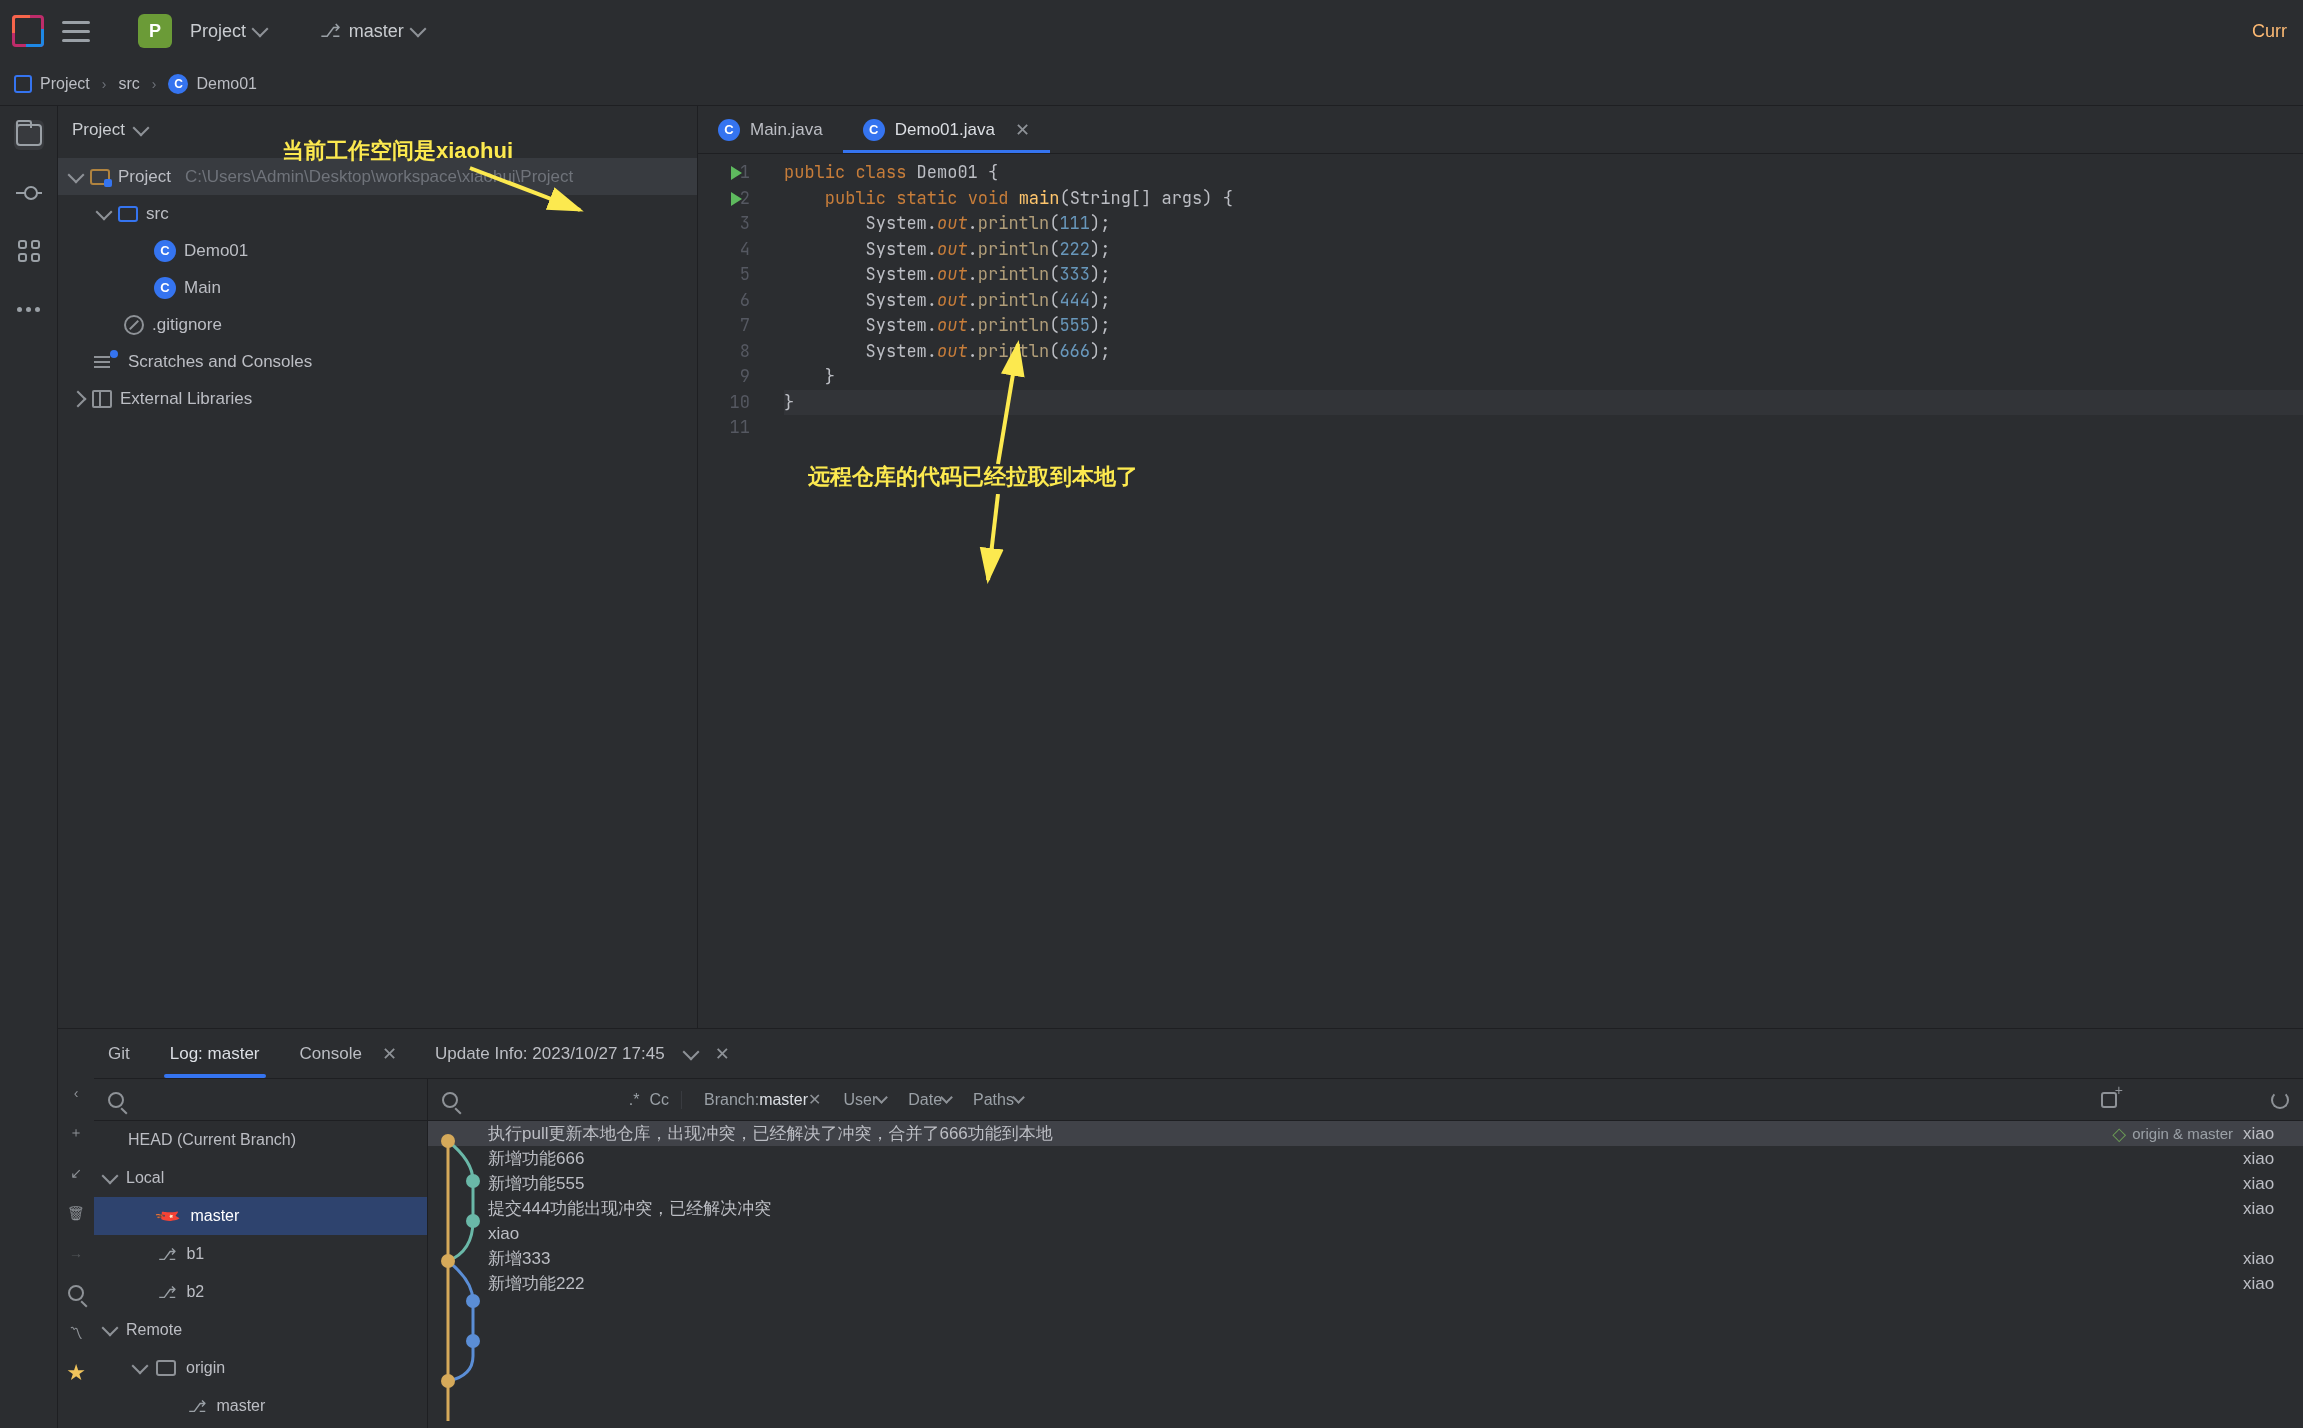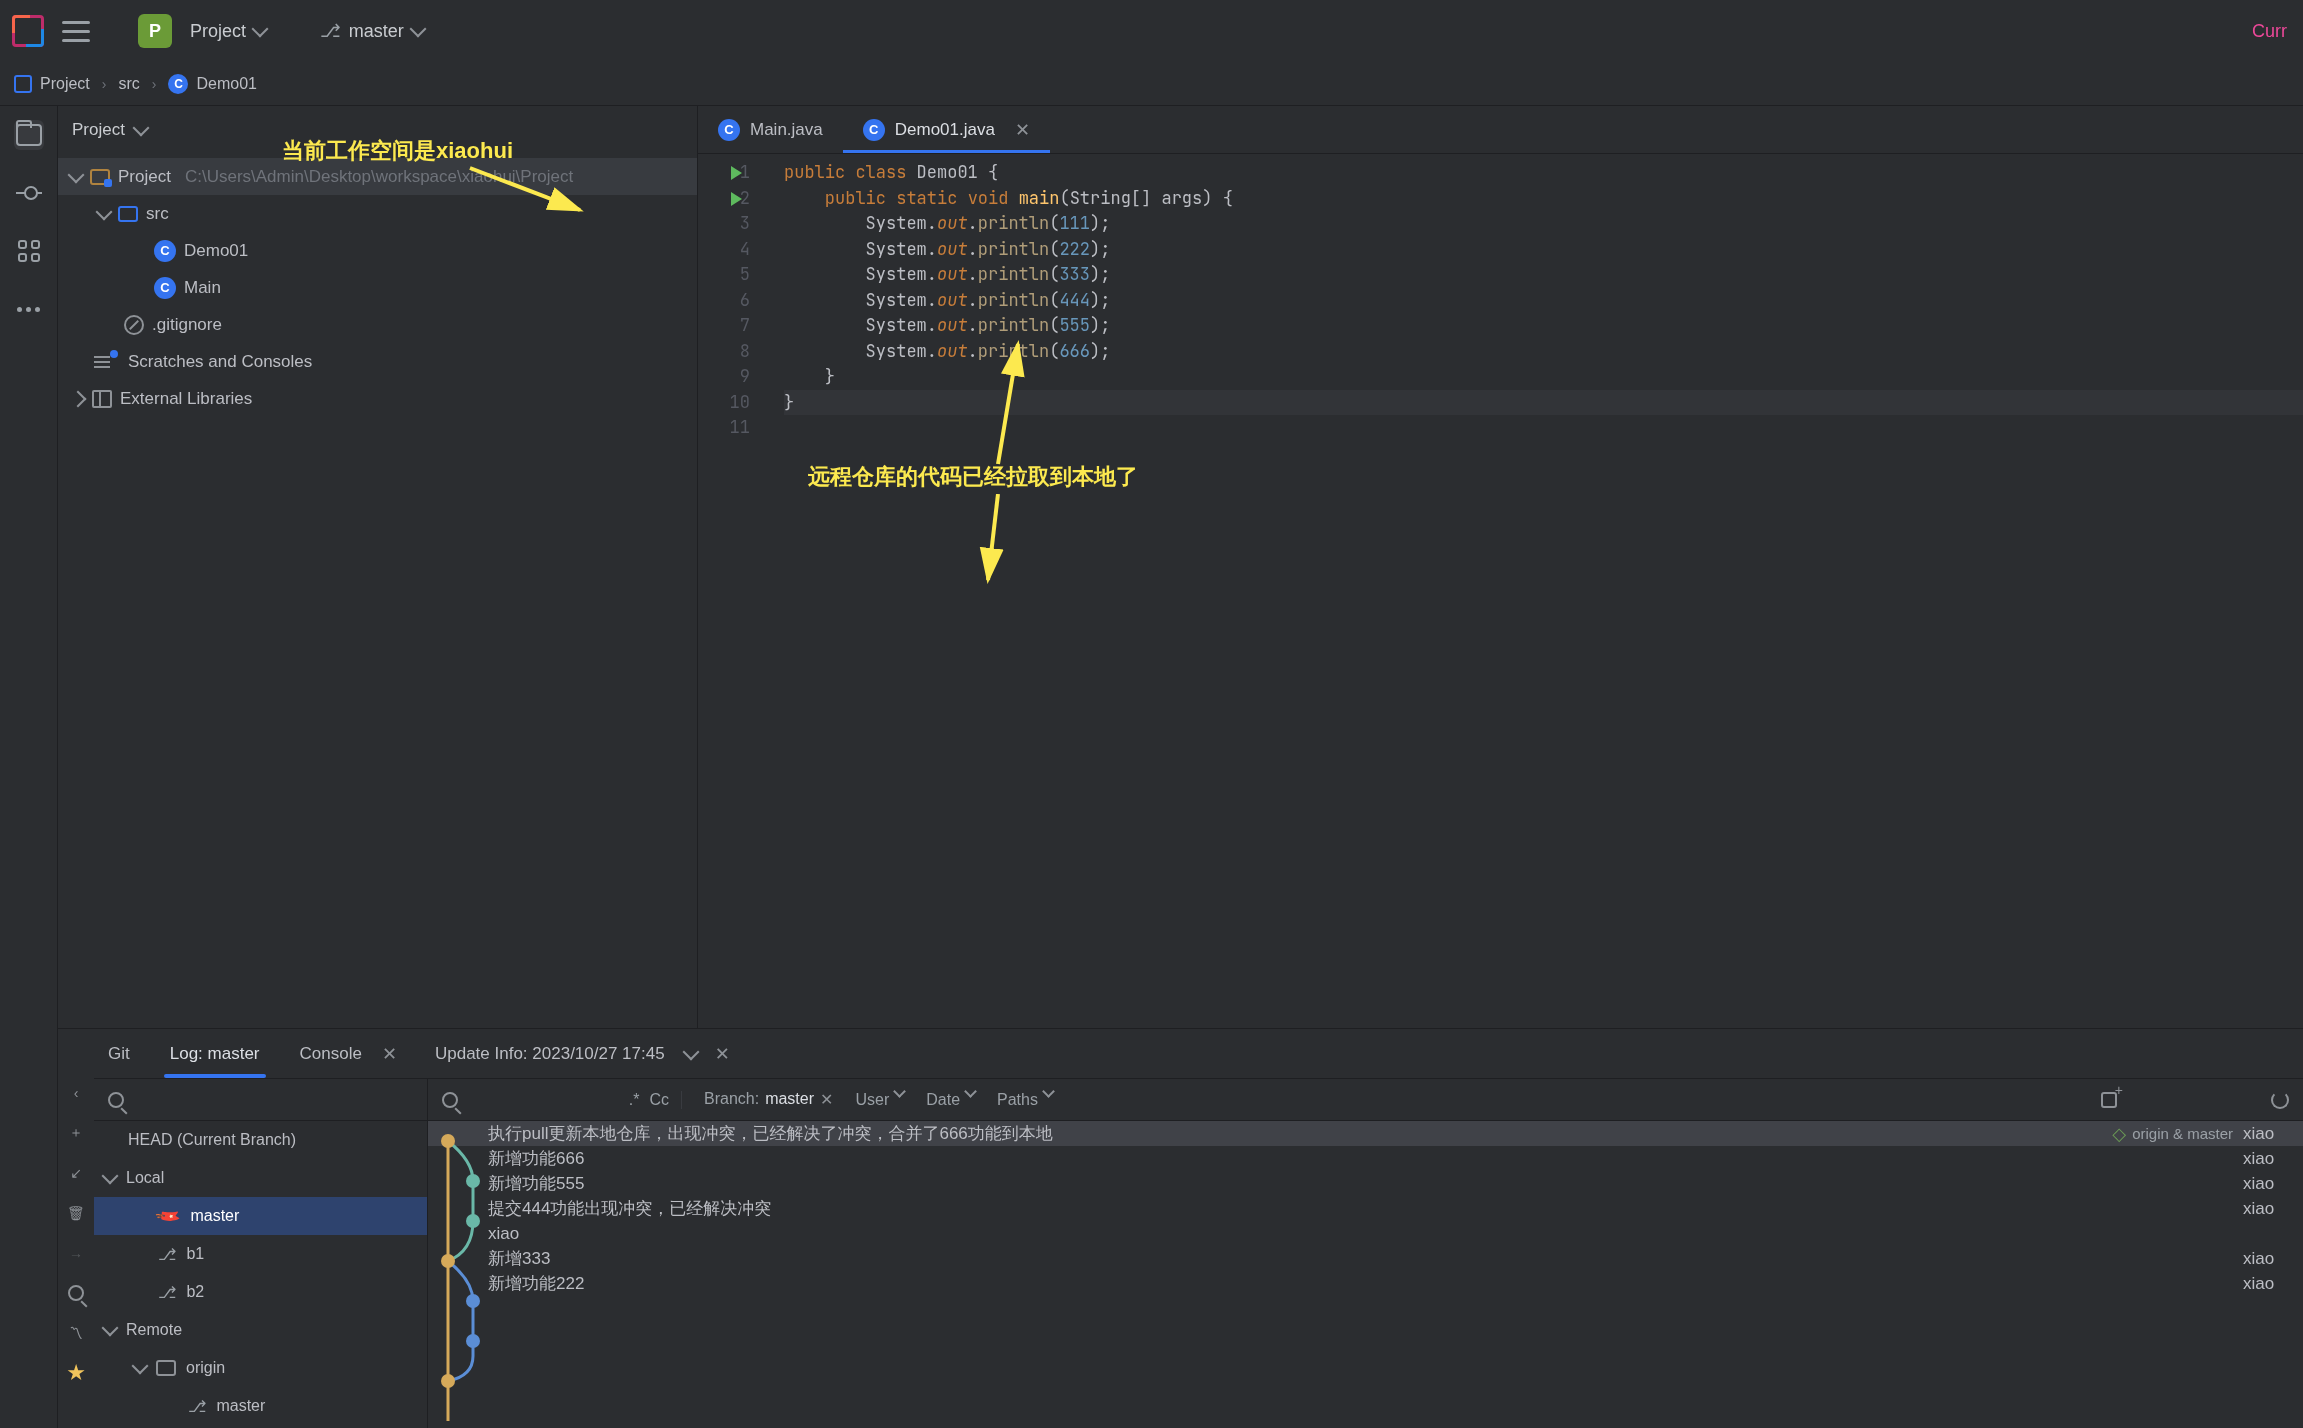--- a/index.html
+++ b/index.html
@@ -17,21 +17,21 @@
   .titlebar-left { display:flex; align-items:center; gap:18px; }
   .ij-logo { width:32px; height:32px; border:3px solid #be2c6a; border-radius:4px; position:relative; }
   .ij-logo::before { content:""; position:absolute; left:-3px; top:-3px; width:15px; height:15px; border:3px solid #f7654b; border-right:none; border-bottom:none; border-radius:4px 0 0 0;}
   .ij-logo::after{ content:""; position:absolute; right:-3px; bottom:-3px; width:15px; height:15px; border:3px solid #1e88e5; border-left:none; border-top:none; border-radius:0 0 4px 0;}
   .burger { display:flex; flex-direction:column; gap:6px; }
   .burger span { width:28px; height:3px; background:#9aa0a6; border-radius:2px;}
   .proj-badge { width:34px; height:34px; background:#6b9b37; border-radius:6px; display:flex; align-items:center; justify-content:center; color:#fff; font-weight:600; font-size:18px;}
   .hdr-btn { display:flex; align-items:center; gap:8px; color:#c9ccd0; font-size:18px;}
   .chev { width:12px; height:12px; border:2px solid #8e9297; border-top:none; border-left:none; transform: rotate(45deg); margin-top:-4px;}
   .branch-icon { font-size:18px; color:#9aa0a6; }
-  .right-lbl { color:#ec4899; font-size:18px; padding-right:4px;}
+  .right-lbl { color:#fdba74; font-size:18px; padding-right:4px;}
   .breadcrumbs { height:44px; display:flex; align-items:center; padding:0 14px; gap:12px; border-bottom:1px solid #1e1f22;}
   .bc-item { display:flex; align-items:center; gap:8px; color:#bcbec4; font-size:16px;}
   .bc-sep { color:#6f737a; }
   .c-icon { width:20px; height:20px; border-radius:50%; background:#3574f0; display:flex; align-items:center; justify-content:center; color:#fff; font-size:12px; font-weight:700;}
   .c-icon.small{width:22px;height:22px;font-size:13px;}
   .sq-icon{ width:18px;height:18px; border:2px solid #3574f0; border-radius:3px; }
   .main { display:flex; height: calc(100% - 106px); }
   .leftbar { width:58px; background:#2b2d30; border-right:1px solid #1e1f22; display:flex; flex-direction:column; align-items:center; padding-top:14px; gap:28px;}
   .tool-ic { width:30px; height:30px; display:flex; align-items:center; justify-content:center; color:#9aa0a6; border-radius:6px;}
   .tool-ic.sel { background:#383a3e;}
@@ -100,21 +100,21 @@
   .branches{width:334px;border-right:1px solid #1e1f22;display:flex;flex-direction:column;}
   .branch-search{height:42px;display:flex;align-items:center;padding:0 14px;border-bottom:1px solid #1e1f22;}
   .br-list{flex:1;font-size:16px;}
   .br-row{display:flex;align-items:center;height:38px;gap:10px;}
   .br-row.sel{background:#2e436e;color:#fff;}
   .br-head{color:#bcbec4;padding-left:34px;}
   .tag-ic{color:#f2c55c;font-size:18px;transform:rotate(-45deg);}
   .br-ic{color:#9aa0a6;font-size:16px;}
   .commits{flex:1;display:flex;flex-direction:column;}
   .commit-filters{height:42px;display:flex;align-items:center;padding:0 14px;gap:22px;border-bottom:1px solid #1e1f22;font-size:16px;color:#9aa0a6;}
-  .filt{display:flex;gap:6px;}
+  .filt{display:flex;align-items:center;}
   .filt .chev{width:9px;height:9px;}
   .filt-search{flex:0 0 240px;display:flex;align-items:center;gap:10px;border-right:1px solid #393b40;padding-right:12px;}
   .commit-list{flex:1;overflow:hidden;position:relative;}
   .commit-row{display:flex;align-items:center;height:25px;font-size:17px;}
   .commit-row.sel{background:#404248;}
   .graph-col{width:60px;position:relative;flex-shrink:0;height:100%;}
   .msg-col{flex:1;white-space:nowrap;overflow:hidden;}
   .refs{display:flex;align-items:center;gap:6px;color:#9aa0a6;font-size:15px;margin:0 10px;}
   .ref-ic{color:#6a9955;font-size:18px;}
   .auth-col{width:60px;text-align:left;}

